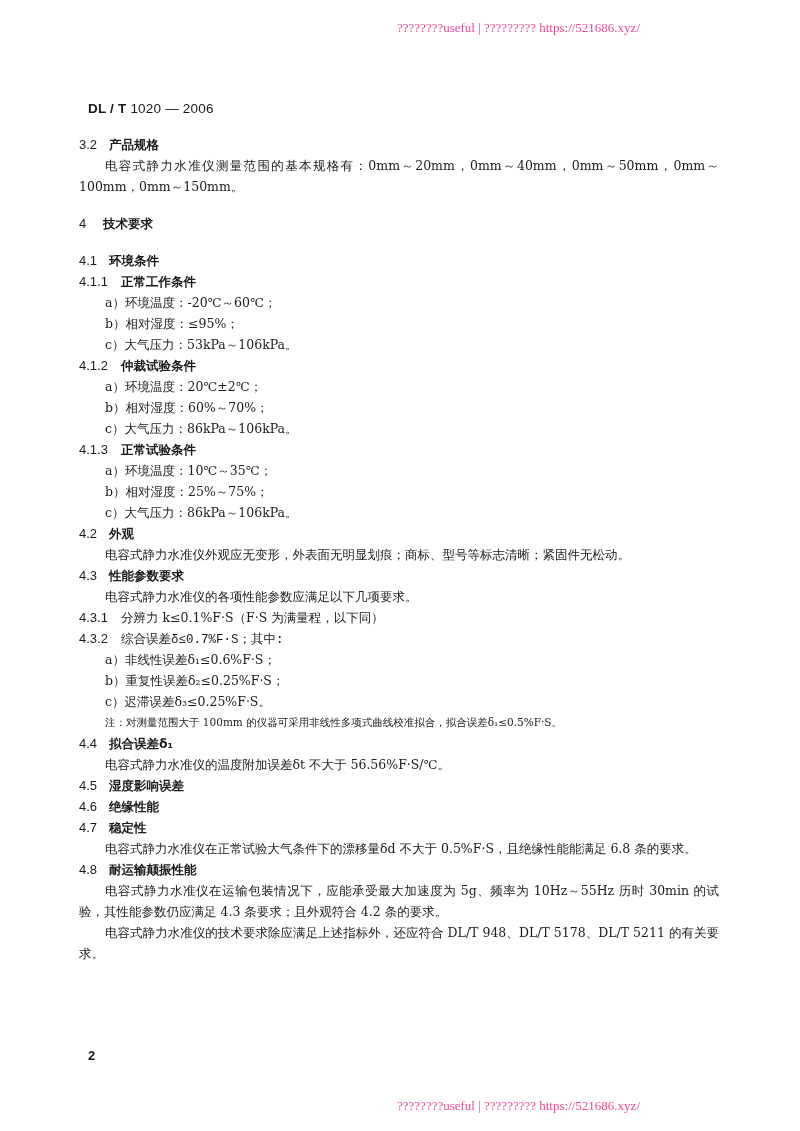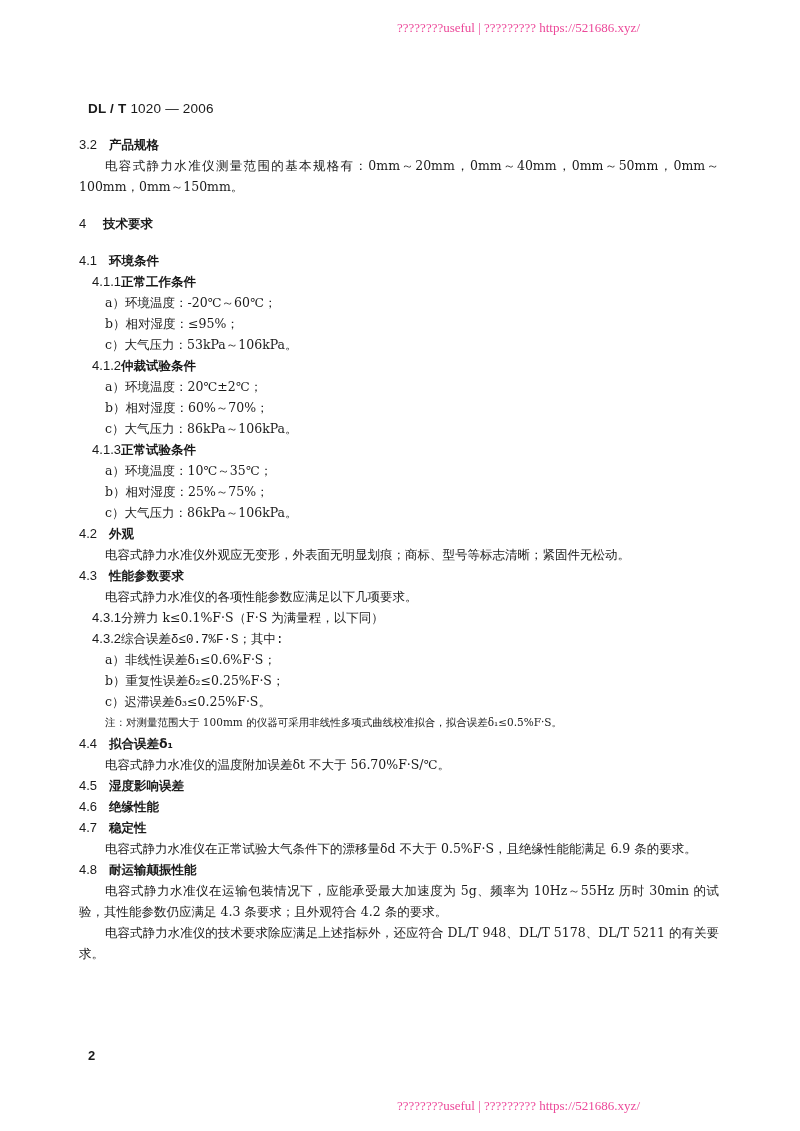--- a/index.html
+++ b/index.html
@@ -9,21 +9,21 @@
                    font-family: "Liberation Serif", serif; font-size: 13px; color: #ec4899; }
     .link-banner.top { top: 20px; }
     .link-banner.bottom { top: 1098px; }
     .std-code { position: absolute; left: 88px; top: 101px; font-family: "Liberation Sans", sans-serif;
                 font-size: 13.5px; font-weight: bold; letter-spacing: 0.2px; }
     .std-code .num { font-weight: normal; }
     .content { position: absolute; left: 79px; top: 134px; width: 640px; }
     .h { font-family: "DejaVu Sans", sans-serif; font-size: 12.5px; font-weight: bold; height: 21px; line-height: 21px; white-space: nowrap; }
     .h .no { display: inline-block; font-weight: normal; font-family: "Liberation Sans", sans-serif; font-size: 13px; }
     .h .no.w2 { width: 30px; }
-    .h .no.w3 { width: 42px; text-align: right; }
+    .h .no.w3 { width: 42px; }
     .h .no.w1 { width: 24px; }
     .p { font-size: 12.5px; line-height: 21px; text-indent: 26px; text-align: justify; margin: 0; }
     .item { font-size: 12.5px; line-height: 21px; padding-left: 26px; white-space: nowrap; }
     .note { font-size: 10.5px; line-height: 21px; padding-left: 26px; white-space: nowrap; }
     .gap-m { height: 16px; }
     .page-no { position: absolute; left: 88px; top: 1048px; font-family: "Liberation Sans", sans-serif;
                font-size: 13px; font-weight: bold; }
   </style>
 </head>
 <body>
@@ -90,34 +90,34 @@
     <span class="no w3">4.3.2</span><span style="font-family:Liberation Mono, monospace;">综合误差δ≤0.7%F·S；其中:</span>
   </div>
   <div class="item">a）非线性误差δ₁≤0.6%F·S；</div>
   <div class="item">b）重复性误差δ₂≤0.25%F·S；</div>
   <div class="item">c）迟滞误差δ₃≤0.25%F·S。</div>
   <div class="note">注：对测量范围大于 100mm 的仪器可采用非线性多项式曲线校准拟合，拟合误差δ₁≤0.5%F·S。</div>
 
   <div class="h">
     <span class="no w2">4.4</span><span>拟合误差δ₁</span>
   </div>
-  <p class="p">电容式静力水准仪的温度附加误差δt 不大于 56.70%F·S/℃。</p>
+  <p class="p">电容式静力水准仪的温度附加误差δt 不大于 56.56%F·S/℃。</p>
 
   <div class="h">
     <span class="no w2">4.5</span><span>湿度影响误差</span>
   </div>
 
   <div class="h">
     <span class="no w2">4.6</span><span>绝缘性能</span>
   </div>
 
   <div class="h">
     <span class="no w2">4.7</span><span>稳定性</span>
   </div>
-  <p class="p">电容式静力水准仪在正常试验大气条件下的漂移量δd 不大于 0.5%F·S，且绝缘性能能满足 6.9 条的要求。</p>
+  <p class="p">电容式静力水准仪在正常试验大气条件下的漂移量δd 不大于 0.5%F·S，且绝缘性能能满足 6.8 条的要求。</p>
 
   <div class="h">
     <span class="no w2">4.8</span><span>耐运输颠振性能</span>
   </div>
   <p class="p">电容式静力水准仪在运输包装情况下，应能承受最大加速度为 5g、频率为 10Hz～55Hz 历时 30min 的试验，其性能参数仍应满足 4.3 条要求；且外观符合 4.2 条的要求。</p>
   <p class="p">电容式静力水准仪的技术要求除应满足上述指标外，还应符合 DL/T 948、DL/T 5178、DL/T 5211 的有关要求。</p>
 </div>
 
 <div class="page-no">2</div>
 

